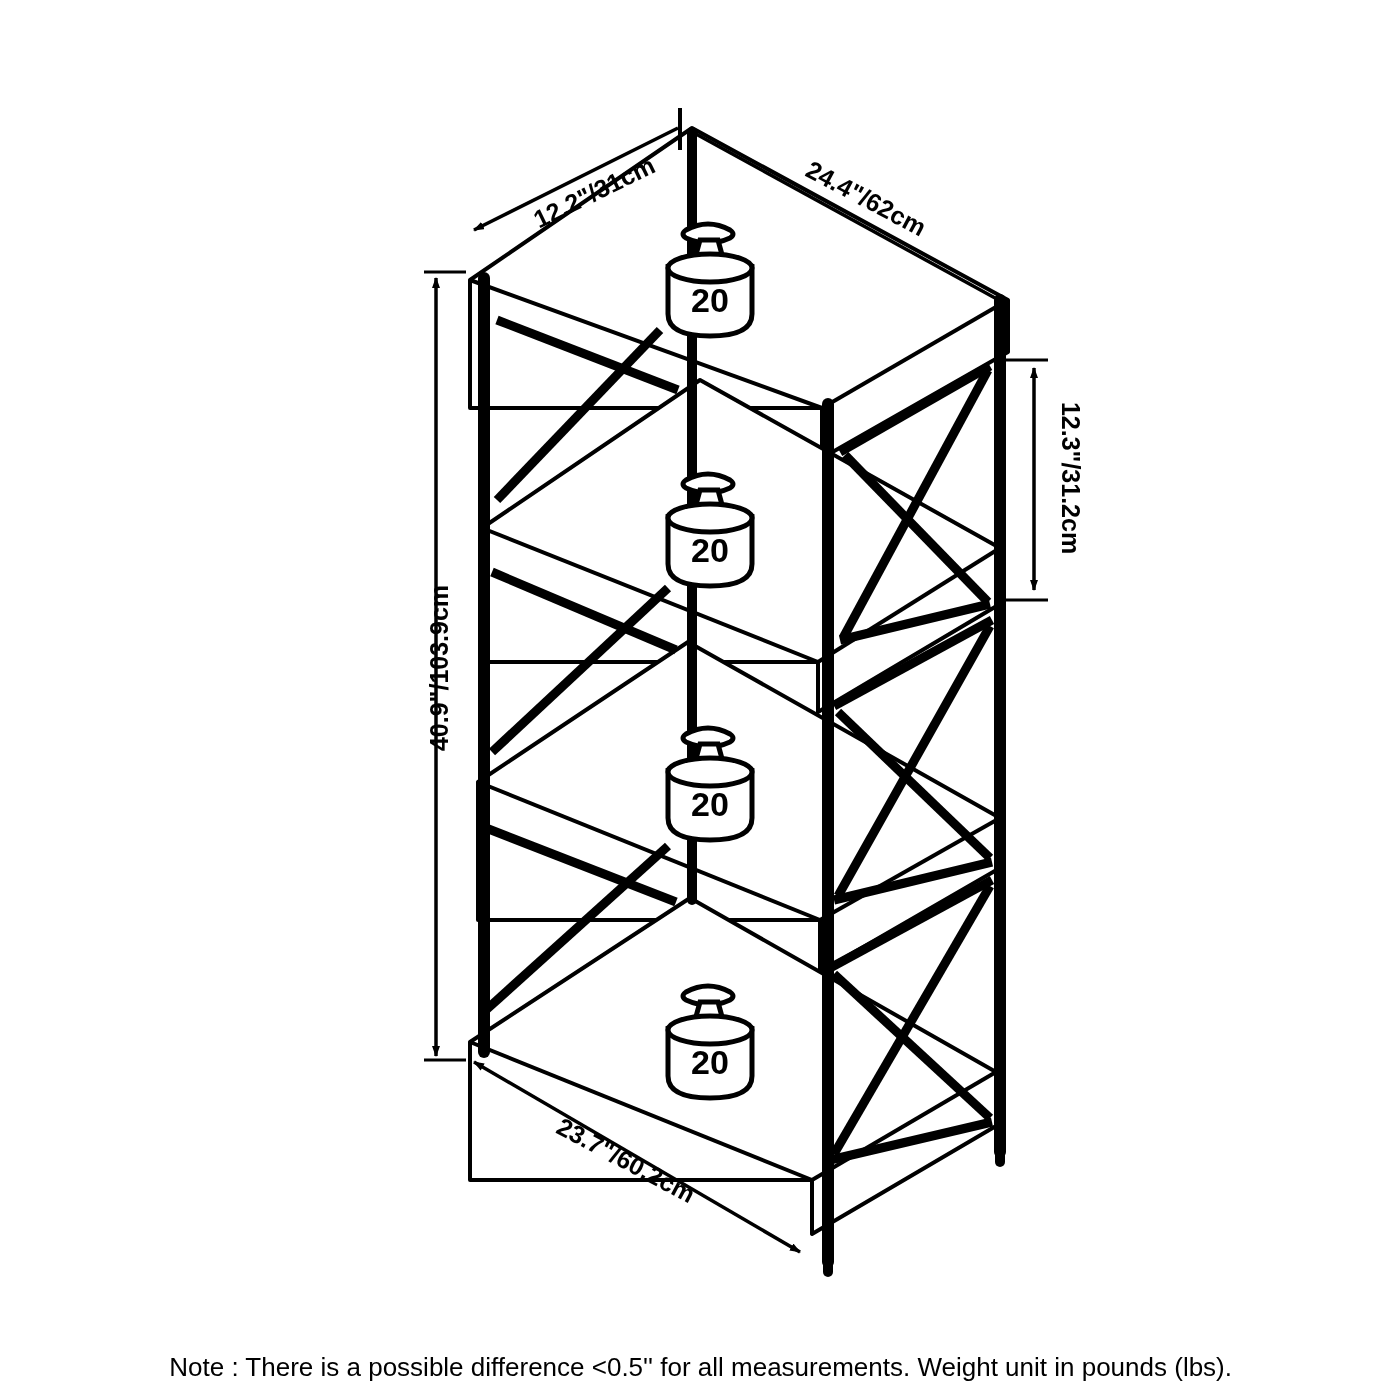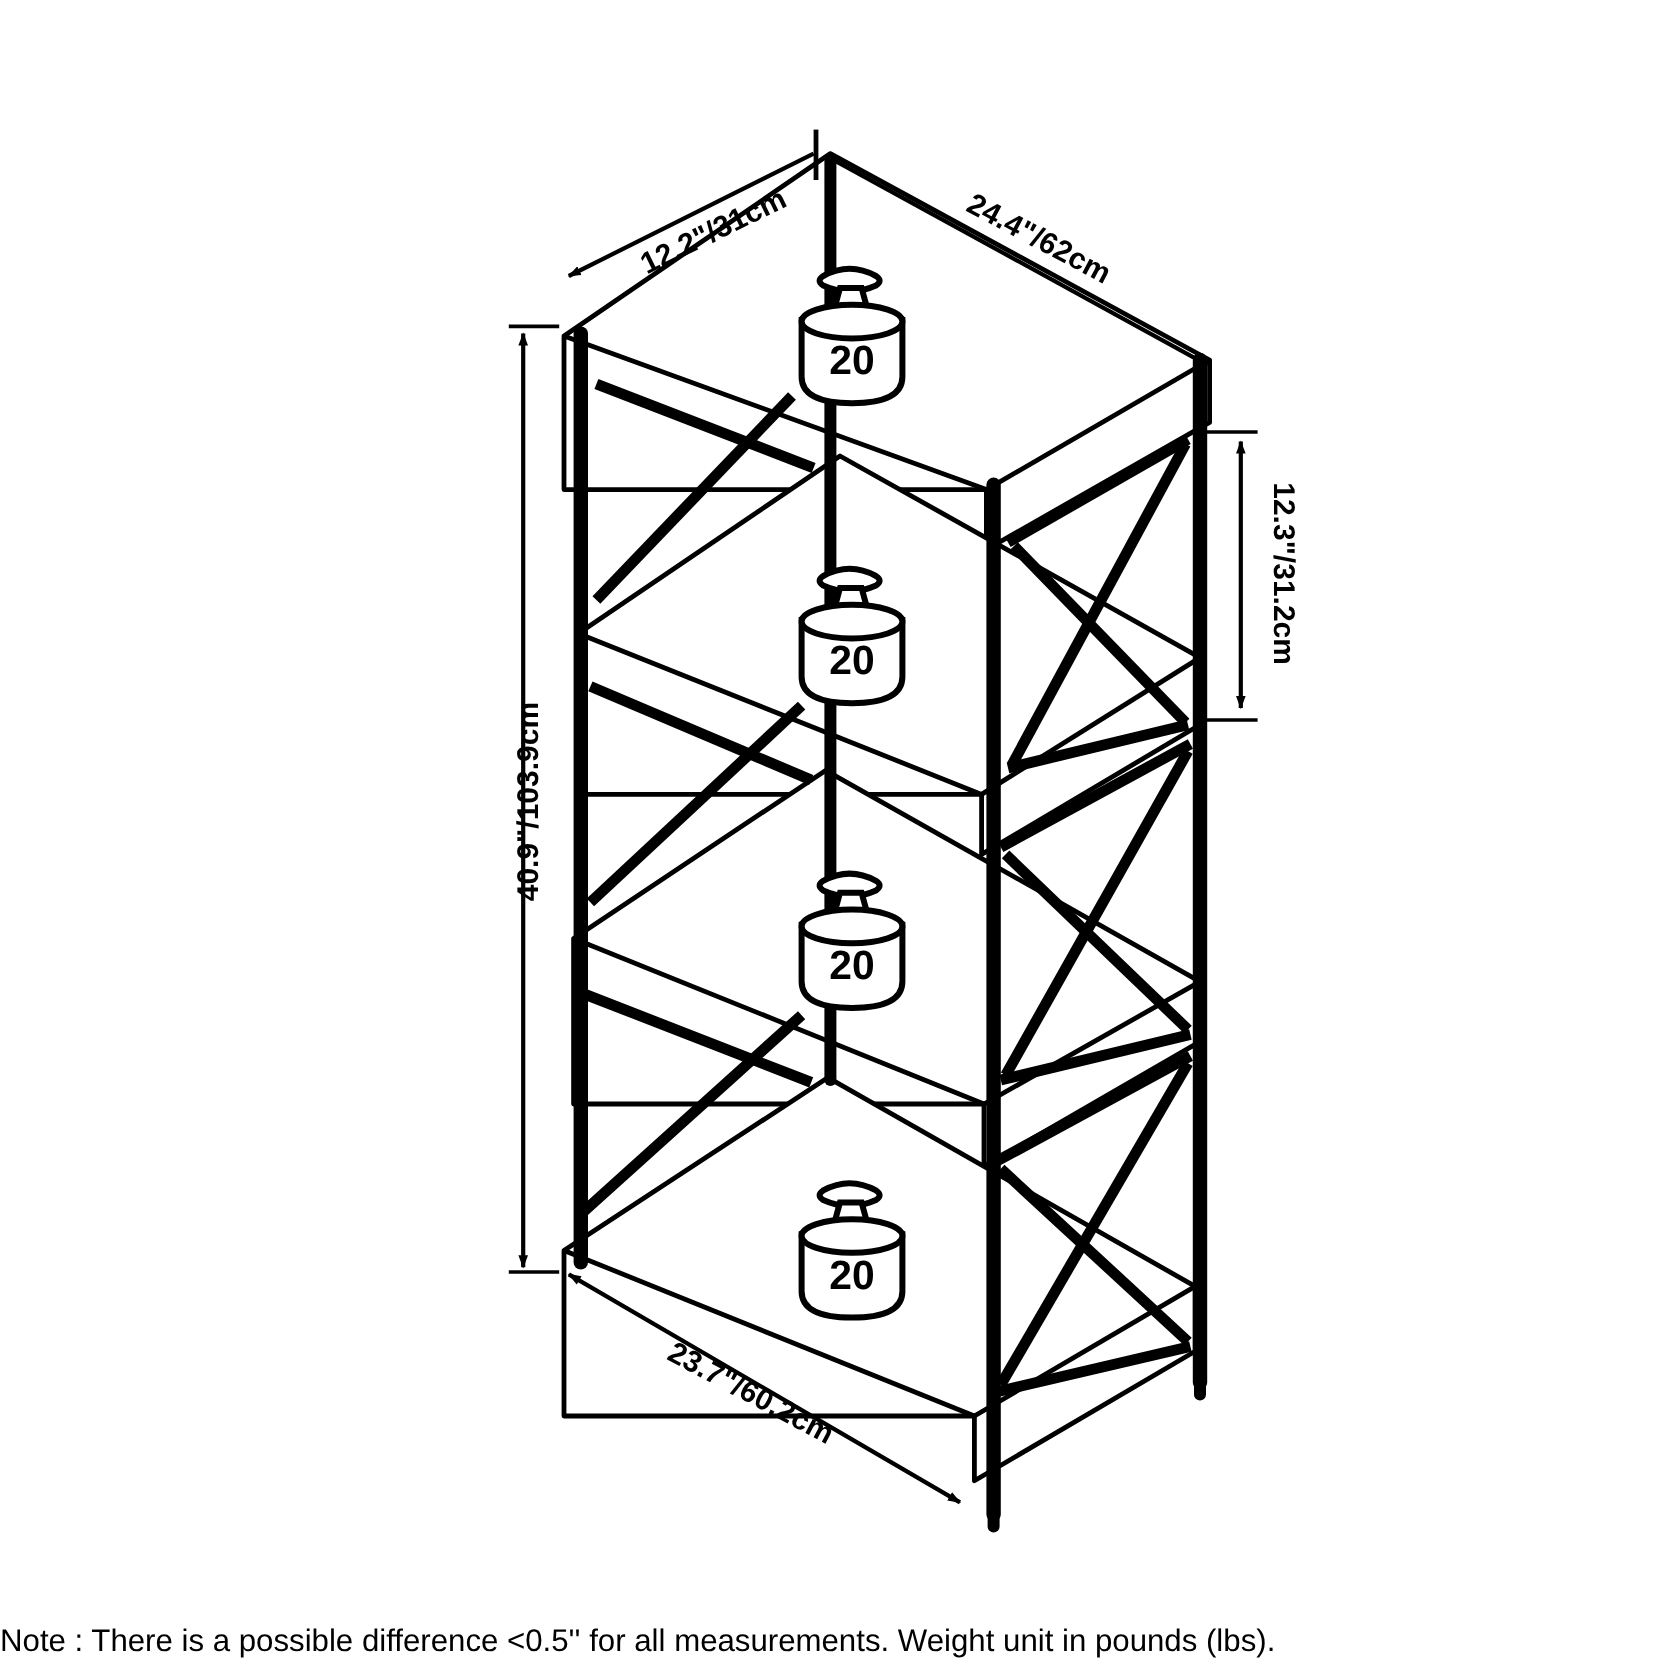--- a/index.html
+++ b/index.html
@@ -37,21 +37,21 @@
     font-family: "Liberation Sans", sans-serif;
     font-size: 34px;
     font-weight: bold;
     fill: #000000;
   }
   .note-text {
     position: absolute;
     left: 0;
     top: 1352px;
     width: 1232px;
-    text-align: left;
+    text-align: right;
     font-family: "Liberation Sans", sans-serif;
     font-size: 26px;
     color: #000000;
     letter-spacing: 0px;
   }
 </style>
 </head>
 <body>
 
 <div id="diagram-root">

